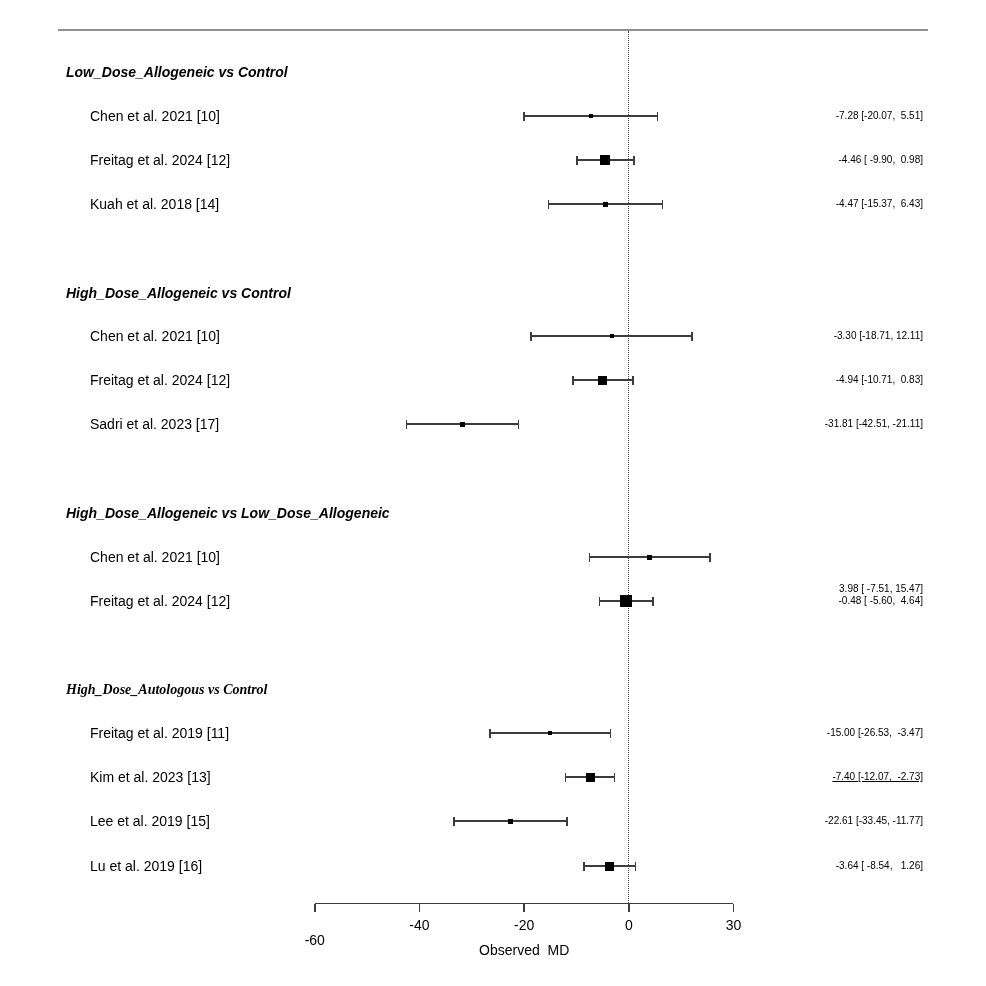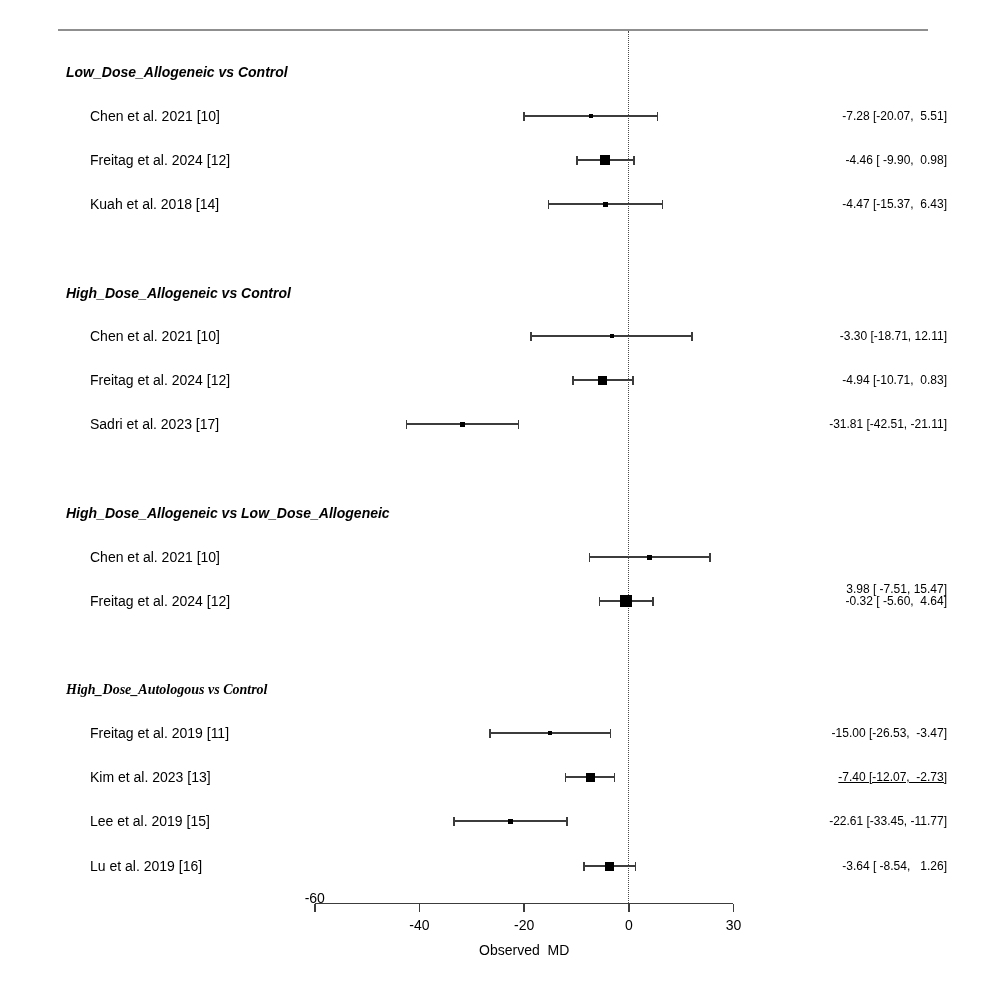--- a/index.html
+++ b/index.html
@@ -37,22 +37,22 @@
   .study-label {
     position: absolute;
     left: 66px;
     font-size: 14px;
     line-height: 18px;
     white-space: pre;
     margin-left: 24px;
   }
   .annotation {
     position: absolute;
-    right: 39px;
-    font-size: 12px;
+    right: 63px;
+    font-size: 10px;
     line-height: 18px;
     white-space: pre;
     text-align: right;
   }
   .ci-line {
     position: absolute;
     height: 1.5px;
     background: #3c3c3c;
   }
   .ci-cap {
@@ -138,21 +138,21 @@
       <div class="ci-cap" style="left: 517.591px; top: 419.5px;"></div>
       <div class="marker" style="width: 5px; height: 5px; left: 459.839px; top: 421.5px;"></div>
       <div class="group-header" style="top: 504px;">High_Dose_Allogeneic vs Low_Dose_Allogeneic</div>
       <div class="study-label" style="top: 548px;">Chen et al. 2021 [10]</div>
       <div class="annotation" style="top: 548px; margin-top: 32px;">3.98 [ -7.51, 15.47]</div>
       <div class="ci-line" style="left: 589.52px; width: 120.272px; top: 556.25px;"></div>
       <div class="ci-cap" style="left: 588.77px; top: 552.5px;"></div>
       <div class="ci-cap" style="left: 709.041px; top: 552.5px;"></div>
       <div class="marker" style="width: 5px; height: 5px; left: 647.155px; top: 554.5px;"></div>
       <div class="study-label" style="top: 592px;">Freitag et al. 2024 [12]</div>
-      <div class="annotation" style="top: 592px;">-0.32 [ -5.60,  4.64]</div>
+      <div class="annotation" style="top: 592px;">-0.48 [ -5.60,  4.64]</div>
       <div class="ci-line" style="left: 599.516px; width: 53.5936px; top: 600.25px;"></div>
       <div class="ci-cap" style="left: 598.766px; top: 596.5px;"></div>
       <div class="ci-cap" style="left: 652.36px; top: 596.5px;"></div>
       <div class="marker" style="width: 12px; height: 12px; left: 620.313px; top: 595px;"></div>
       <div class="group-header" style="top: 681px; font-family: Liberation Serif, serif;">High_Dose_Autologous vs Control</div>
       <div class="study-label" style="top: 724px;">Freitag et al. 2019 [11]</div>
       <div class="annotation" style="top: 724px;">-15.00 [-26.53,  -3.47]</div>
       <div class="ci-line" style="left: 489.974px; width: 120.69px; top: 732.25px;"></div>
       <div class="ci-cap" style="left: 489.224px; top: 728.5px;"></div>
       <div class="ci-cap" style="left: 609.914px; top: 728.5px;"></div>
@@ -172,21 +172,21 @@
       <div class="study-label" style="top: 857px;">Lu et al. 2019 [16]</div>
       <div class="annotation" style="top: 857px;">-3.64 [ -8.54,   1.26]</div>
       <div class="ci-line" style="left: 584.129px; width: 51.2908px; top: 865.25px;"></div>
       <div class="ci-cap" style="left: 583.379px; top: 861.5px;"></div>
       <div class="ci-cap" style="left: 634.67px; top: 861.5px;"></div>
       <div class="marker" style="width: 9px; height: 9px; left: 605.274px; top: 861.5px;"></div>
     </div>
   <div id="axis">
       <div class="axis-line" style="left: 314.8px; width: 418.7px; top: 902.5px;"></div>
       <div class="axis-tick" style="left: 314.05px; top: 903.5px;"></div>
-      <div class="tick-label" style="left: 289.8px; top: 890px;">-60</div>
+      <div class="tick-label" style="left: 289.8px; top: 932px;">-60</div>
       <div class="axis-tick" style="left: 418.725px; top: 903.5px;"></div>
       <div class="tick-label" style="left: 394.475px; top: 916.5px;">-40</div>
       <div class="axis-tick" style="left: 523.4px; top: 903.5px;"></div>
       <div class="tick-label" style="left: 499.15px; top: 916.5px;">-20</div>
       <div class="axis-tick" style="left: 628.075px; top: 903.5px;"></div>
       <div class="tick-label" style="left: 603.825px; top: 916.5px;">0</div>
       <div class="axis-tick" style="left: 732.75px; top: 903.5px;"></div>
       <div class="tick-label" style="left: 708.5px; top: 916.5px;">30</div>
     </div>
   <div class="axis-title" id="axis-title" style="left: 424.15px; top: 941.5px;">Observed  MD</div>

